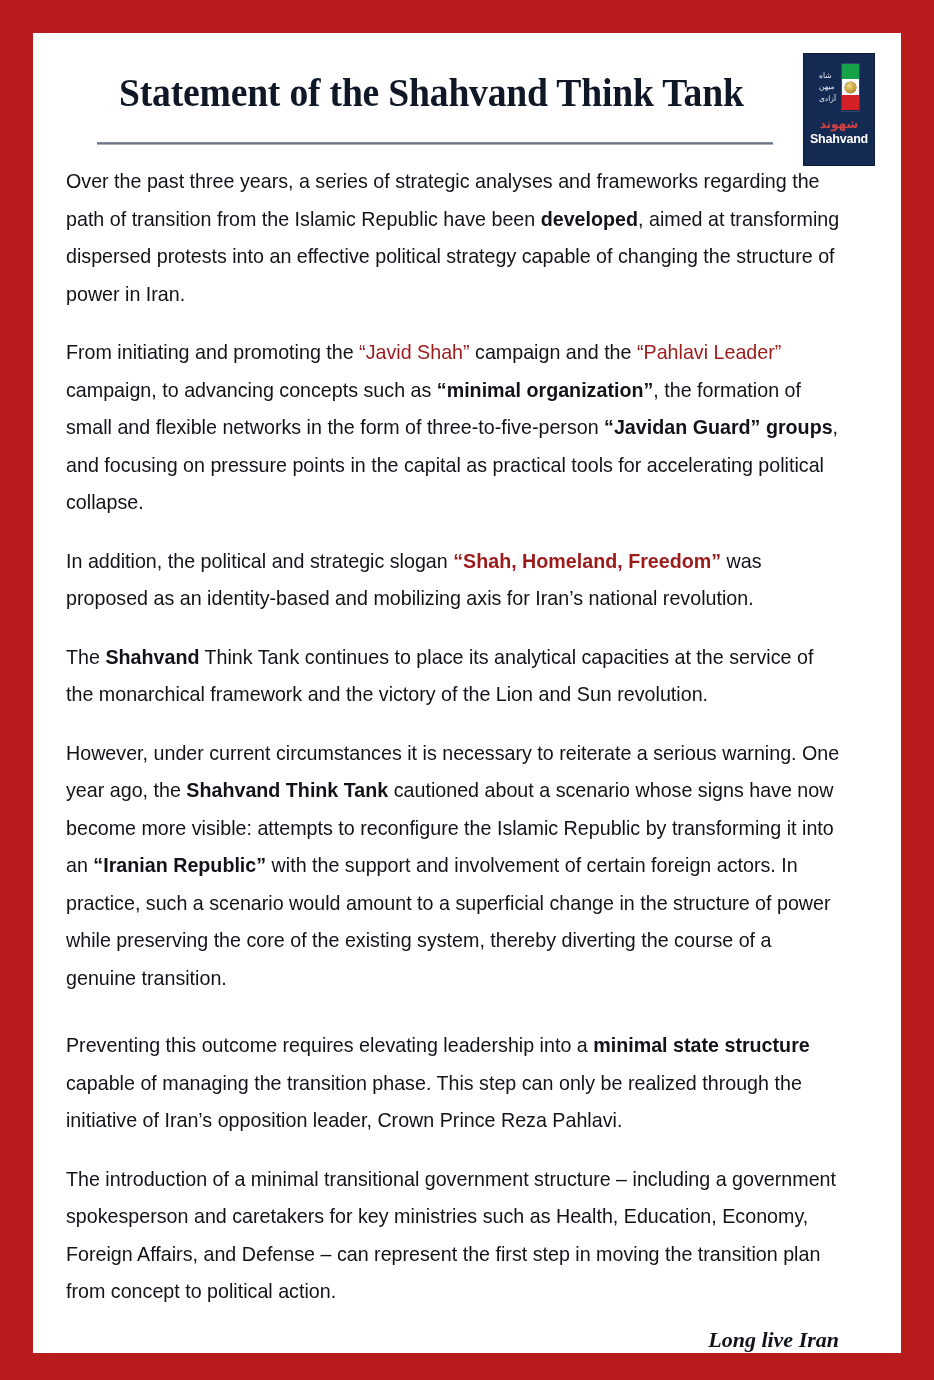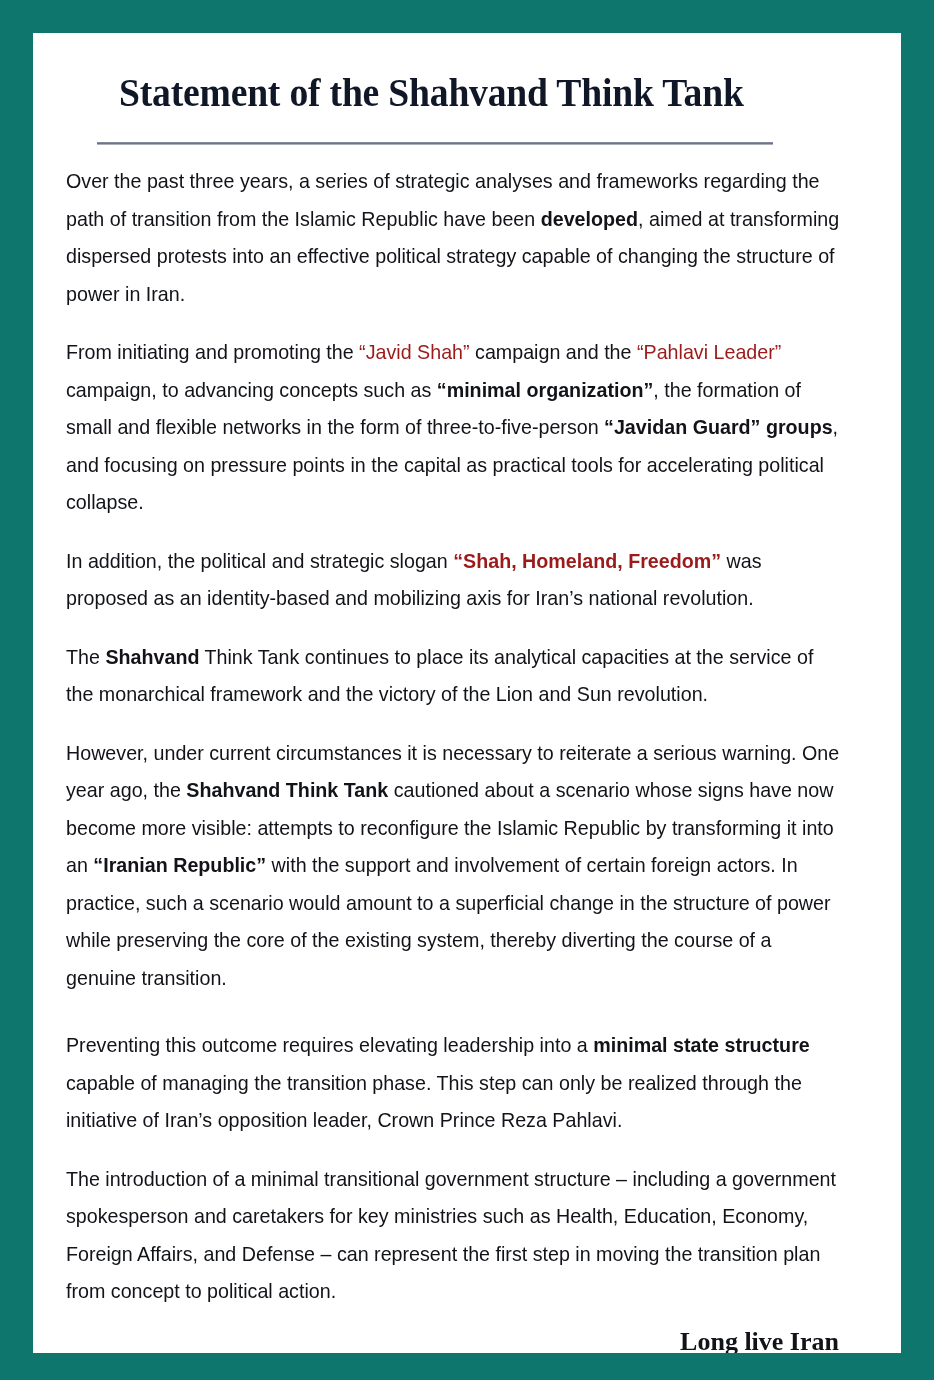--- a/index.html
+++ b/index.html
@@ -12,21 +12,21 @@
     height: 1380px;
     overflow: hidden;
     font-family: "Liberation Sans", sans-serif;
   }
 
   #poster {
     position: relative;
     width: 934px;
     height: 1380px;
     box-sizing: border-box;
-    background: #0f766e;
+    background: #b91c1c;
     padding: 33px 33px 27px 33px;
   }
 
   #sheet {
     position: relative;
     width: 100%;
     height: 100%;
     background: #ffffff;
     box-sizing: border-box;
     padding: 20px 30px 10px 32px;
@@ -163,37 +163,57 @@
   .para.tight { margin-bottom: 20px; }
   .para.gap-lg { margin-bottom: 30px; }
 
   .b { font-weight: bold; }
   .red { color: #9B1B1B; }
   .red.b { color: #9B1B1B; font-weight: bold; }
 
   .signoff {
     font-family: "Liberation Serif", serif;
     font-weight: bold;
-    font-size: 26px;
+    font-size: 22px;
     color: #101319;
     text-align: right;
     padding-right: 30px;
     margin-top: -4px;
+    font-style: italic;
   }
 </style>
 </head>
 <body>
 
 <div id="poster">
   <div id="sheet">
 
     <div class="header">
       <div class="title">Statement of the Shahvand Think Tank</div>
       <div class="title-rule"></div>
 
+      <div class="logo">
+        <div class="logo-top">
+          <div class="logo-slogan">
+            <span>شاه</span>
+            <span>میهن</span>
+            <span>آزادی</span>
+          </div>
+          <div class="flag">
+            <div class="band green"></div>
+            <div class="band white"></div>
+            <div class="band red"></div>
+            <div class="emblem"></div>
+          </div>
+        </div>
+        <div class="logo-bottom">
+          <div class="logo-fa">شهوند</div>
+          <div class="logo-en">Shahvand</div>
+        </div>
+      </div>
     </div>
 
     <div class="body-text">
       <p class="para"><span>Over the past three years, a series of strategic analyses and frameworks regarding the path of transition from the Islamic Republic have been </span><span class="b">developed</span><span>, aimed at transforming dispersed protests into an effective political strategy capable of changing the structure of power in Iran.</span></p>
       <p class="para"><span>From initiating and promoting the </span><span class="red">“Javid Shah”</span><span> campaign and the </span><span class="red">“Pahlavi Leader”</span><span> campaign, to advancing concepts such as </span><span class="b">“minimal organization”</span><span>, the formation of small and flexible networks in the form of three-to-five-person </span><span class="b">“Javidan Guard” groups</span><span>, and focusing on pressure points in the capital as practical tools for accelerating political collapse.</span></p>
       <p class="para"><span>In addition, the political and strategic slogan </span><span class="red b">“Shah, Homeland, Freedom”</span><span> was proposed as an identity-based and mobilizing axis for Iran’s national revolution.</span></p>
       <p class="para"><span>The </span><span class="b">Shahvand</span><span> Think Tank continues to place its analytical capacities at the service of the monarchical framework and the victory of the Lion and Sun revolution.</span></p>
       <p class="para gap-lg"><span>However, under current circumstances it is necessary to reiterate a serious warning. One year ago, the </span><span class="b">Shahvand Think Tank</span><span> cautioned about a scenario whose signs have now become more visible: attempts to reconfigure the Islamic Republic by transforming it into an </span><span class="b">“Iranian Republic”</span><span> with the support and involvement of certain foreign actors. In practice, such a scenario would amount to a superficial change in the structure of power while preserving the core of the existing system, thereby diverting the course of a genuine transition.</span></p>
       <p class="para"><span>Preventing this outcome requires elevating leadership into a </span><span class="b">minimal state structure</span><span> capable of managing the transition phase. This step can only be realized through the initiative of Iran’s opposition leader, Crown Prince Reza Pahlavi.</span></p>
       <p class="para tight"><span>The introduction of a minimal transitional government structure – including a government spokesperson and caretakers for key ministries such as Health, Education, Economy, Foreign Affairs, and Defense – can represent the first step in moving the transition plan from concept to political action.</span></p>

